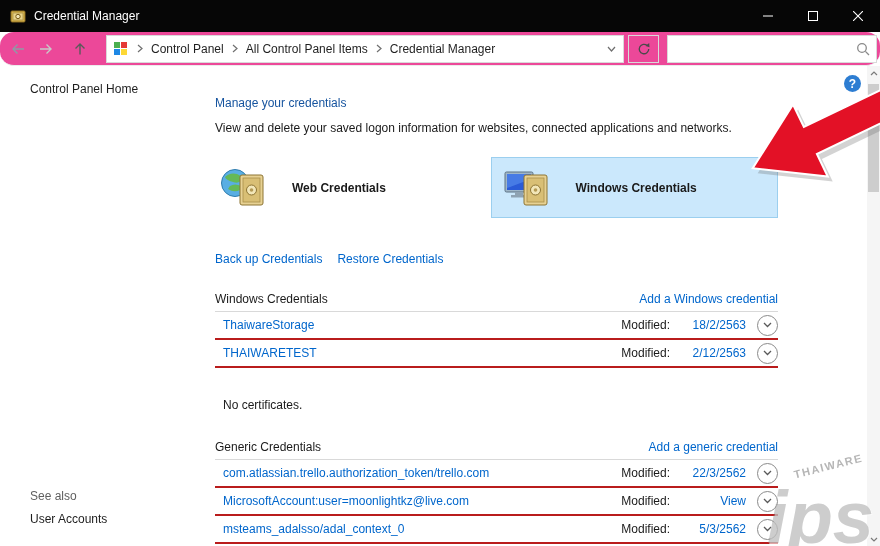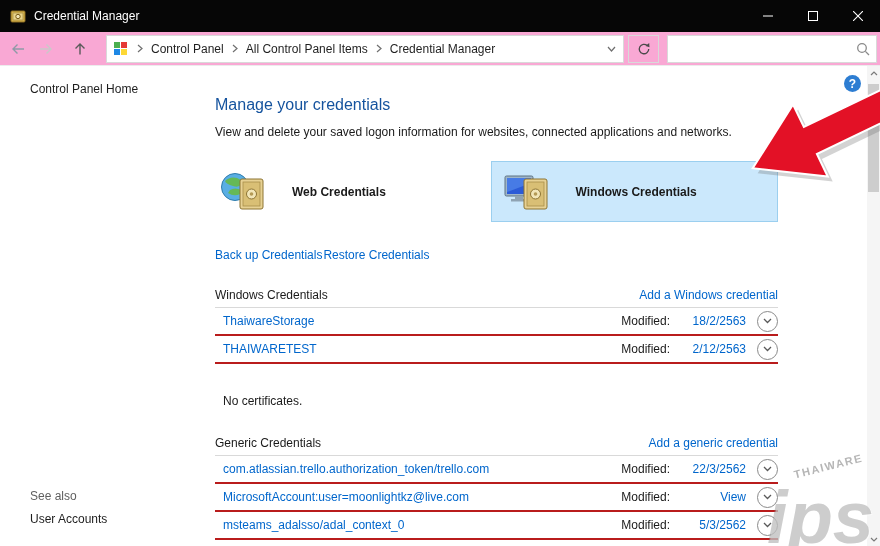--- a/index.html
+++ b/index.html
@@ -7,51 +7,51 @@
        font-family:"Liberation Sans",sans-serif;font-size:12px;position:relative;}
 
   
   .titlebar{height:32px;background:var(--titlebar-bg,#060606);display:flex;align-items:center;color:#fff;}
   .app-icon{width:16px;height:16px;margin:0 8px 0 10px;flex:none;display:flex;}
   .title-text{font-size:12px;}
   .win-controls{margin-left:auto;display:flex;height:32px;}
   .win-btn{width:45px;height:32px;display:flex;align-items:center;justify-content:center;cursor:pointer;}
 
   
-  .toolbar{height:33px;display:flex;align-items:center;background:#f9a8d4;border-bottom:1px solid #ececec;padding-left:4px;}
+  .toolbar{height:33px;display:flex;align-items:center;background:#ec4899;border-bottom:1px solid #ececec;padding-left:4px;border-radius:14px;}
   .nav-btn{width:28px;height:28px;display:flex;align-items:center;justify-content:center;cursor:pointer;flex:none;}
   .up-btn{margin-left:6px;}
   .addressbar{margin-left:12px;width:510px;height:26px;border:1px solid #d9d9d9;display:flex;align-items:center;padding-left:6px;background:#fff;}
   .crumb-icon{width:15px;height:15px;margin-right:5px;flex:none;display:flex;}
   .crumb{padding:0 4px;color:#1f1f1f;white-space:nowrap;cursor:pointer;}
   .crumb-sep{display:flex;align-items:center;padding:0 4px;}
   .addr-drop{margin-left:auto;width:24px;height:24px;display:flex;align-items:center;justify-content:center;cursor:pointer;}
   .refresh-btn{margin-left:4px;width:29px;height:26px;border:1px solid #d9d9d9;display:flex;align-items:center;justify-content:center;cursor:pointer;}
   .searchbox{margin-left:8px;width:208px;height:26px;border:1px solid #d9d9d9;display:flex;align-items:center;background:#fff;}
   .searchbox input{flex:1;border:none;outline:none;height:22px;padding:0 6px;font-family:inherit;font-size:12px;background:transparent;}
   .search-icon{width:26px;display:flex;justify-content:center;cursor:pointer;}
 
   
   .region{position:relative;display:flex;height:480px;background:#fff;}
   .sidebar{width:215px;flex:none;position:relative;}
   .cp-home{position:absolute;left:30px;top:16px;color:#1e1e1e;cursor:pointer;}
   .see-also{position:absolute;left:30px;top:423px;color:#5f5f5f;}
   .user-accounts{position:absolute;left:30px;top:446px;color:#1e1e1e;cursor:pointer;}
 
   .main{width:563px;}
-  .heading{margin:30px 0 0 0;font-size:16px;font-weight:normal;color:var(--heading,#15539e);}
+  .heading{margin:30px 0 0 0;font-size:12px;font-weight:normal;color:var(--heading,#15539e);}
   .desc{margin-top:11px;}
 
   .cred-buttons{margin-top:22px;display:flex;height:61px;}
   .cred-btn{display:flex;align-items:center;width:279px;padding-left:5px;cursor:pointer;}
   .cred-btn.selected{width:282px;background:var(--selected-bg,#cbe8fc);border:1px solid var(--selected-border,#9bcfef);padding-left:12px;}
   .cred-label{font-weight:bold;margin-left:26px;}
 
   .link{color:var(--link,#0066cc);cursor:pointer;text-decoration:none;}
-  .backup-row{margin-top:26px;display:flex;gap:1px;text-align:right;}
+  .backup-row{margin-top:34px;display:flex;gap:15px;text-align:right;}
 
   .section{margin-top:26px;}
   .section.cert{margin-top:22px;}
   .sec-head{display:flex;align-items:flex-end;justify-content:space-between;padding-bottom:5px;border-bottom:1px solid #d9d9d9;}
   .row{height:26px;display:flex;align-items:center;border-bottom:2px solid #b91c1c;padding-left:8px;}
   .row-right{margin-left:auto;display:flex;align-items:center;}
   .mod-label{margin-right:14px;}
   .mod-date{color:var(--link,#0066cc);min-width:62px;text-align:right;}
   .chev-btn{margin-left:11px;width:19px;height:19px;border:1px solid #8a8a8a;border-radius:50%;display:flex;align-items:center;justify-content:center;background:#fff;cursor:pointer;flex:none;}
   .empty-text{padding:8px 0 2px 8px;}

